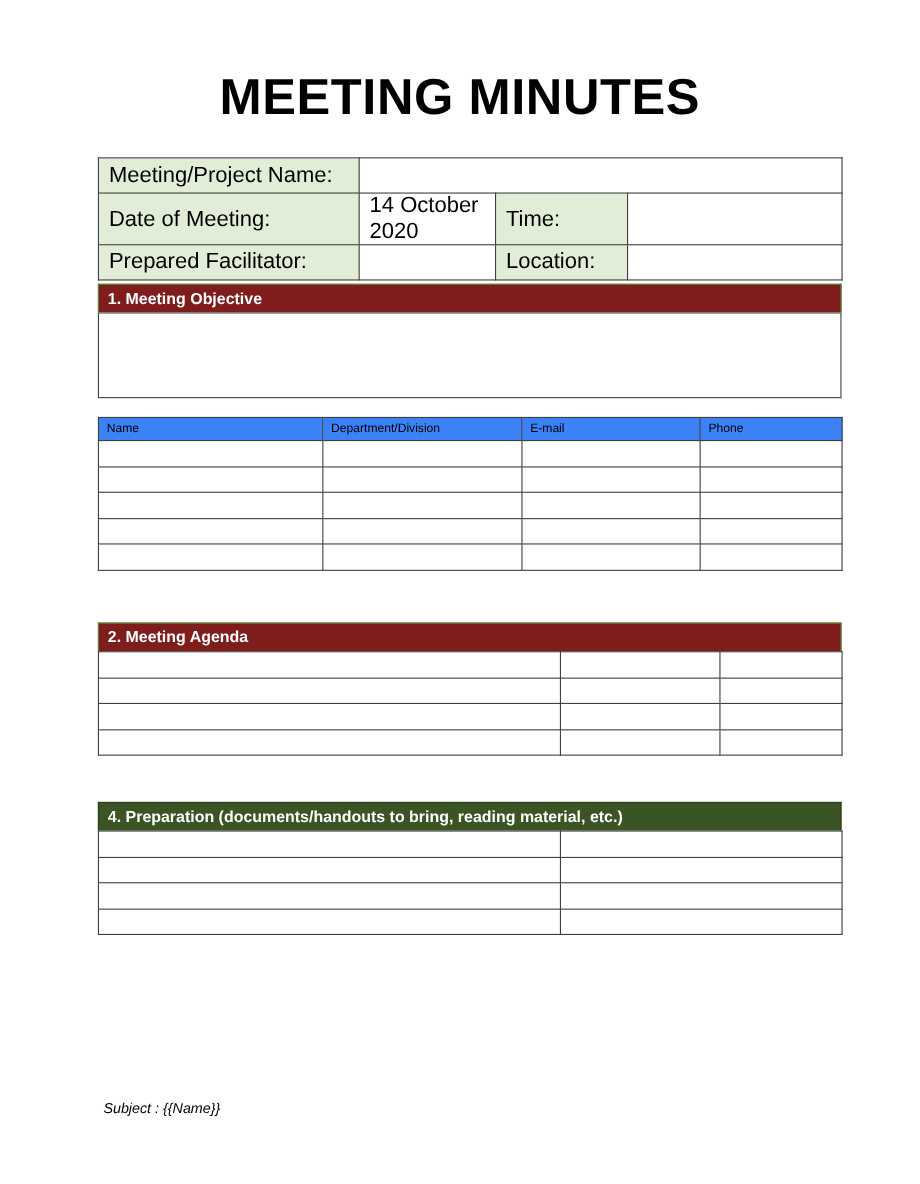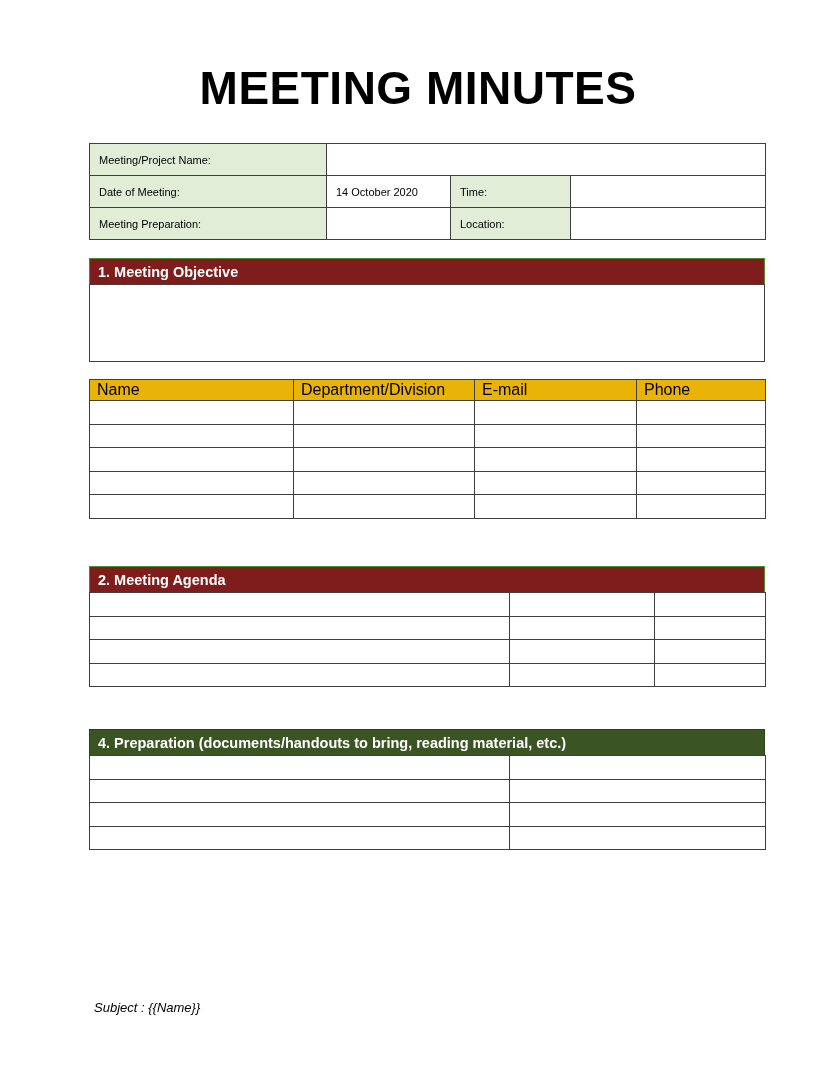--- a/index.html
+++ b/index.html
@@ -54,21 +54,21 @@
     border: 1px solid #3f3f3f;
     padding: 0;
     vertical-align: middle;
     font-weight: normal;
     text-align: left;
   }
 
   
   .info-table td {
     height: 31px;
-    font-size: 11px;
+    font-size: 20px;
   }
   .info-label {
     background: #E2EDD8;
     font-weight: bold;
     font-size: 15px;
     padding-left: 9px !important;
     color: #000;
   }
   .info-value {
     background: #ffffff;
@@ -89,22 +89,22 @@
     padding-left: 8px;
     box-sizing: border-box;
     overflow: hidden;
     white-space: nowrap;
   }
   .sec-bar.light { background: #7f1d1d; border: 1px solid #4e8a31; border-bottom: none; }
   .sec-bar.dark  { background: #3A5424; border: 1px solid #2c3f1b; border-bottom: none; }
 
   
   .sub-head td {
-    background: #eab308;
-    font-size: 16px;
+    background: #3b82f6;
+    font-size: 11px;
     height: 20px;
     padding-left: 7px !important;
     color: #000;
   }
 
   .body-row td {
     height: 22.5px;
     background: #ffffff;
   }
 
@@ -148,21 +148,21 @@
           <td class="info-label">Meeting/Project Name:</td>
           <td class="info-value-blank" colspan="3"></td>
         </tr>
         <tr>
           <td class="info-label">Date of Meeting:</td>
           <td class="info-value">14 October 2020</td>
           <td class="info-label">Time:</td>
           <td class="info-value-blank"></td>
         </tr>
         <tr>
-          <td class="info-label">Meeting Preparation:</td>
+          <td class="info-label">Prepared Facilitator:</td>
           <td class="info-value-blank"></td>
           <td class="info-label">Location:</td>
           <td class="info-value-blank"></td>
         </tr>
       </tbody>
     </table>
   </div>
 
   <div class="block" style="top:258px;">
     <div class="sec-bar light">1. Meeting Objective</div>

